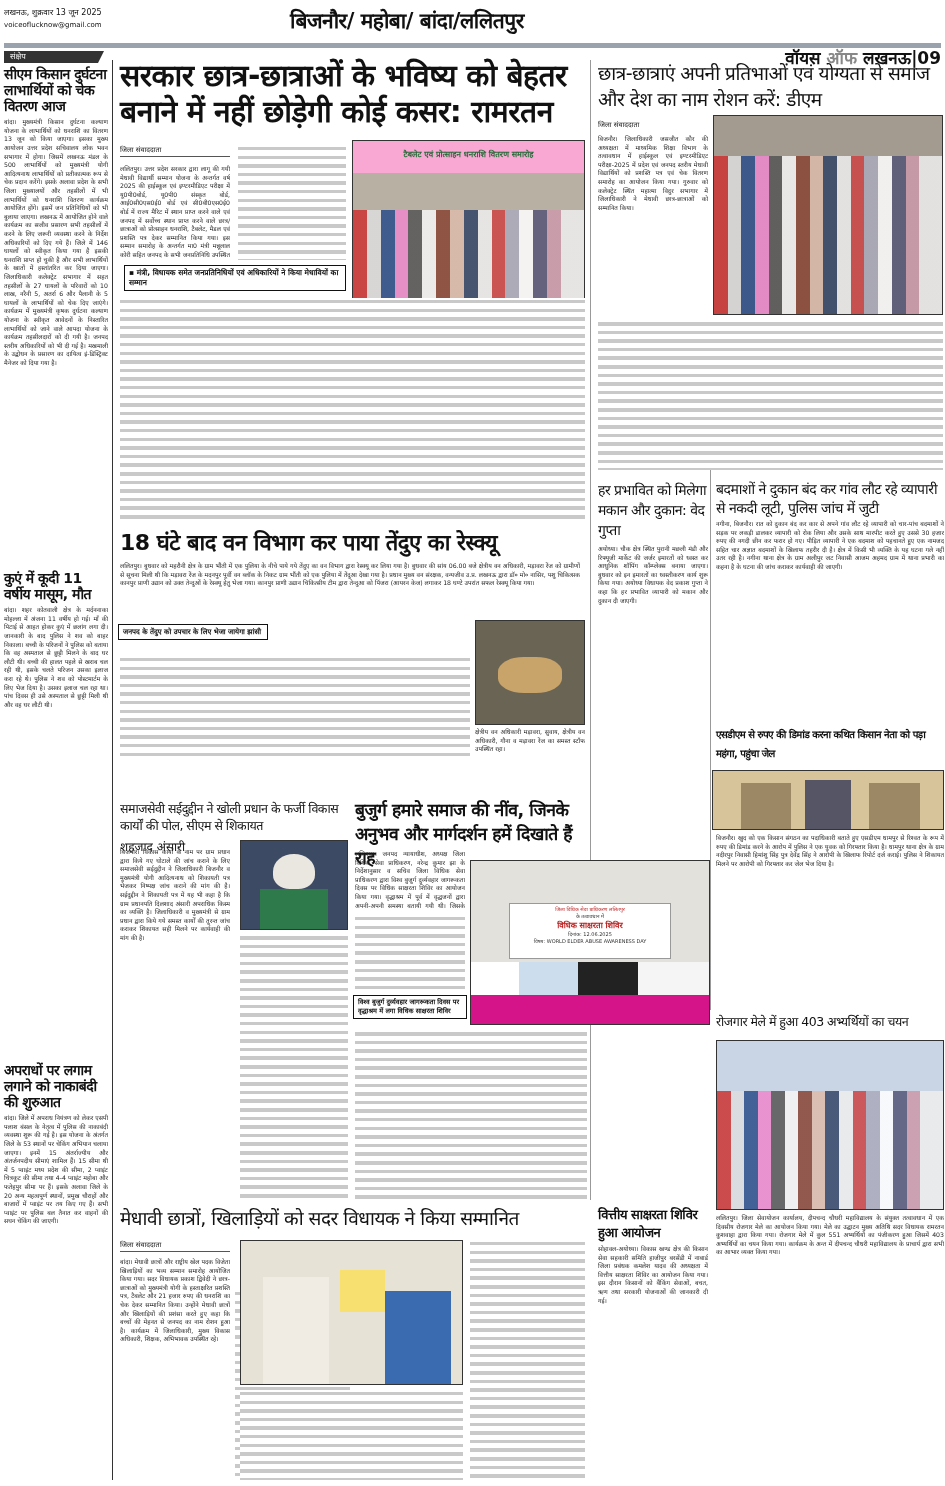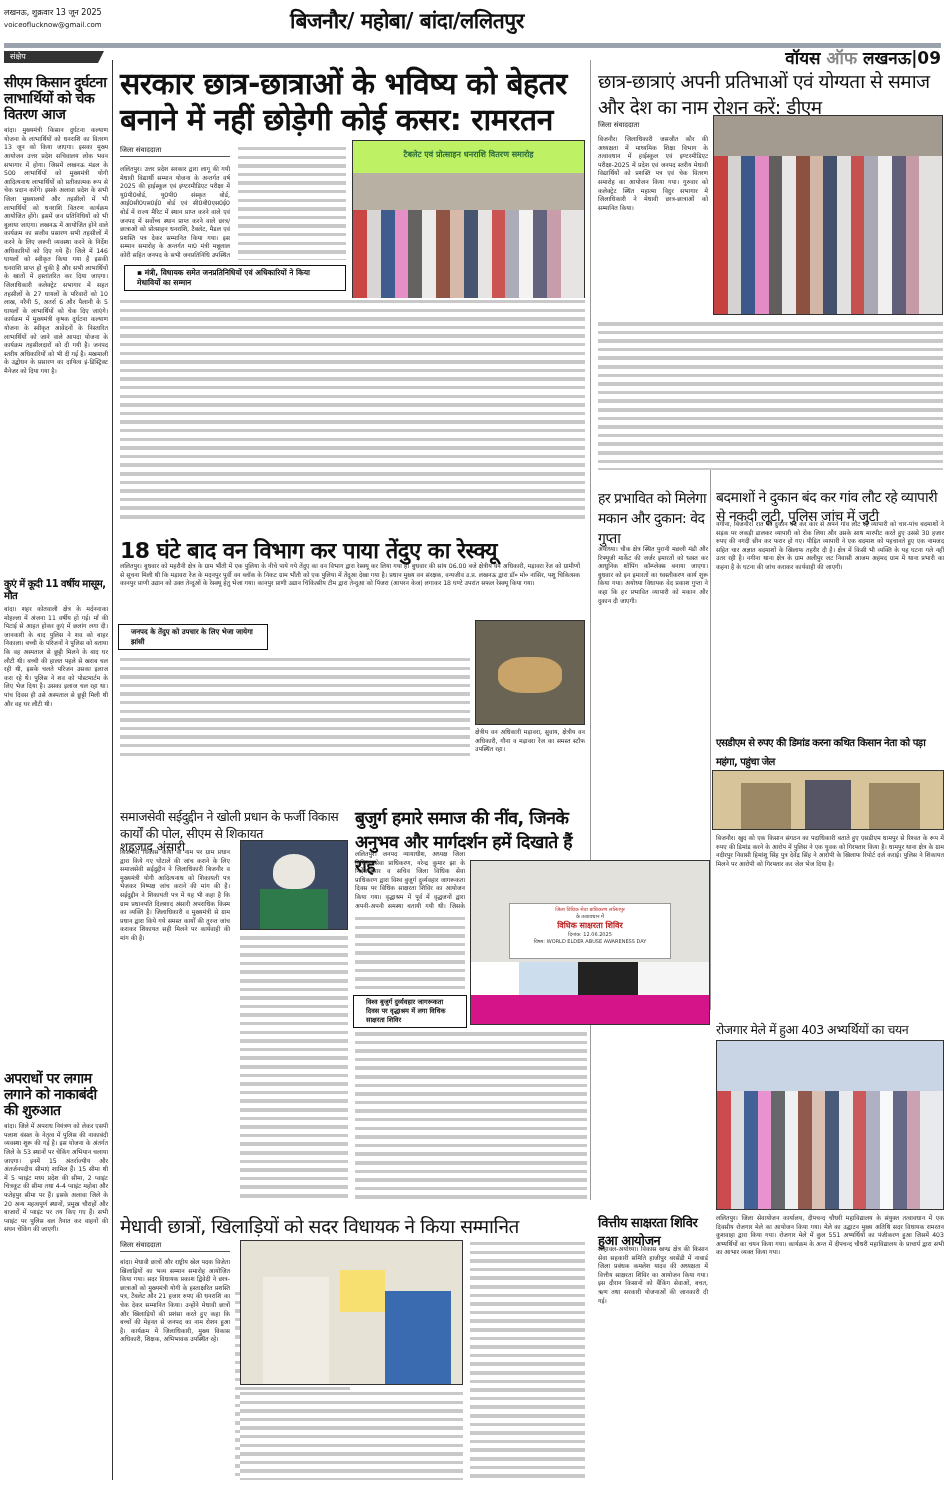--- a/index.html
+++ b/index.html
@@ -5,25 +5,25 @@
   * { box-sizing: border-box; margin: 0; padding: 0; }
   body { width: 945px; height: 1486px; background: #fff; font-family: "DejaVu Sans", sans-serif; color: #111; position: relative; overflow: hidden; }
   .abs { position: absolute; }
   .masthead-left { left: 4px; top: 6px; font-size: 8px; line-height: 13px; }
   .masthead-center { left: 290px; top: 6px; font-size: 21px; font-weight: bold; letter-spacing: -0.5px; }
   .masthead-right { right: 4px; top: 6px; font-size: 17px; font-weight: bold; margin-top: 40px; }
   .masthead-right .brand-accent { color: #888; }
   .rule { left: 4px; right: 4px; top: 43px; height: 5px; background: #9aa3ad; }
   .section-tab { left: 4px; top: 51px; width: 100px; height: 12px; background: #333; color: #fff; font-size: 8px; padding-left: 6px; line-height: 12px; clip-path: polygon(0 0,100% 0,94% 100%,0 100%); }
   .vline { width: 1px; background: #333; }
-  .hl { font-weight: bold; letter-spacing: -0.5px; line-height: 1.15; color: #111; margin-top: 8px; }
+  .hl { font-weight: bold; letter-spacing: -0.5px; line-height: 1.15; color: #111; }
   .body-text { font-size: 6.2px; line-height: 8.6px; color: #222; text-align: justify; overflow: hidden; }
   .byline { font-size: 7px; border-bottom: 1px solid #555; padding-bottom: 2px; }
   .photo { background: #8a8a8a; overflow: hidden; border: 1px solid #333; }
-  .callout { border: 1.5px solid #111; font-size: 7.5px; font-weight: bold; padding: 2px 12px; line-height: 10px; background: #fff; }
+  .callout { border: 1.5px solid #111; font-size: 7.5px; font-weight: bold; padding: 2px 4px; line-height: 10px; background: #fff; }
   .col-text { background-image: repeating-linear-gradient(#fff 0 2px, #c9c9c9 2px 5.5px, #fff 5.5px 8.6px); }
   .banner-strip { position: absolute; left: 0; right: 0; height: 22%; background: #c8ddb8; color: #1a6; font-size: 8px; font-weight: bold; text-align: center; }
   .people { position:absolute; bottom:0; left:0; right:0; height:65%; background: linear-gradient(90deg,#c33 0 6%,#ddd 6% 12%,#2a4d8a 12% 18%,#e8c 18% 24%,#555 24% 30%,#f5f5f5 30% 36%,#843 36% 42%,#dba 42% 48%,#346 48% 54%,#eee 54% 60%,#c44 60% 66%,#aab 66% 72%,#fff 72% 78%,#557 78% 84%,#c9a 84% 90%,#eee 90% 100%); opacity:.85;}
 </style>
 </head>
 <body>
 
 <div class="abs masthead-left">
   <div>लखनऊ, शुक्रवार 13 जून 2025</div>
   <div style="font-size:7px;">voiceoflucknow@gmail.com</div>
@@ -39,36 +39,36 @@
 
 <div class="abs vline" style="left:112px; top:60px; height:1420px;"></div>
 <div class="abs vline" style="left:590px; top:60px; height:1140px; background:#999;"></div>
 <div class="abs vline" style="left:710px; top:465px; height:545px; background:#999;"></div>
 
 <div class="abs" style="left:4px; top:66px; width:104px;">
   <div class="hl" style="font-size:14px;">सीएम किसान दुर्घटना लाभार्थियों को चेक वितरण आज</div>
   <div class="body-text" style="height:430px; margin-top:4px;">बांदा। मुख्यमंत्री किसान दुर्घटना कल्याण योजना के लाभार्थियों को धनराशि का वितरण 13 जून को किया जाएगा। इसका मुख्य आयोजन उत्तर प्रदेश सचिवालय लोक भवन सभागार में होगा। जिसमें लखनऊ मंडल के 500 लाभार्थियों को मुख्यमंत्री योगी आदित्यनाथ लाभार्थियों को प्रतीकात्मक रूप से चेक प्रदान करेंगे। इसके अलावा प्रदेश के सभी जिला मुख्यालयों और तहसीलों में भी लाभार्थियों को धनराशि वितरण कार्यक्रम आयोजित होंगे। इसमें जन प्रतिनिधियों को भी बुलाया जाएगा। लखनऊ में आयोजित होने वाले कार्यक्रम का सजीव प्रसारण सभी तहसीलों में करने के लिए जरूरी व्यवस्था करने के निर्देश अधिकारियों को दिए गये हैं। जिले में 146 घायलों को स्वीकृत किया गया है इसकी धनराशि प्राप्त हो चुकी है और सभी लाभार्थियों के खातों में हस्तांतरित कर दिया जाएगा। जिलाधिकारी कलेक्ट्रेट सभागार में सहत तहसीलों के 27 घायलों के परिवारों को 10 लाख, नरैनी 5, अतर्रा 6 और पैलानी के 5 घायलों के लाभार्थियों को चेक दिए जाएंगे। कार्यक्रम में मुख्यमंत्री कृषक दुर्घटना कल्याण योजना के स्वीकृत आवेदनों के निस्तारित लाभार्थियों को जाने वाले आपदा योजना के कार्यक्रम तहसीलदारों को दी गयी है। जनपद स्तरीय अधिकारियों को भी दी गई है। मखमाली के उद्बोधन के प्रसारण का दायित्व इं-डिस्ट्रिक्ट मैनेजर को दिया गया है।</div>
 </div>
 <div class="abs" style="left:4px; top:570px; width:104px;">
-  <div class="hl" style="font-size:10px;">कुएं में कूदी 11 वर्षीय मासूम, मौत</div>
+  <div class="hl" style="font-size:14px;">कुएं में कूदी 11 वर्षीय मासूम, मौत</div>
   <div class="body-text" style="height:430px; margin-top:4px;">बांदा। शहर कोतवाली क्षेत्र के मर्दननाका मोहल्ला में अंजना 11 वर्षीय हो गई। माँ की पिटाई से आहत होकर कुएं में छलांग लगा दी। जानकारी के बाद पुलिस ने शव को बाहर निकाला। बच्ची के परिजनों ने पुलिस को बताया कि वह अस्पताल से छुट्टी मिलने के बाद घर लौटी थी। बच्ची की हालत पहले से खराब चल रही थी, इसके चलते परिजन उसका इलाज करा रहे थे। पुलिस ने शव को पोस्टमार्टम के लिए भेज दिया है। उसका इलाज चल रहा था। पांच दिवस ही उसे अस्पताल से छुट्टी मिली थी और वह घर लौटी थी।</div>
 </div>
 <div class="abs" style="left:4px; top:1062px; width:104px;">
   <div class="hl" style="font-size:14px;">अपराधों पर लगाम लगाने को नाकाबंदी की शुरुआत</div>
   <div class="body-text" style="height:355px; margin-top:4px;">बांदा। जिले में अपराध नियंत्रण को लेकर एसपी पलाश बंसल के नेतृत्व में पुलिस की नाकाबंदी व्यवस्था शुरू की गई है। इस योजना के अंतर्गत जिले के 53 स्थानों पर चेकिंग अभियान चलाया जाएगा। इनमें 15 अंतर्राज्यीय और अंतर्जनपदीय सीमाएं शामिल हैं। 15 सीमा थी में 5 प्वाइंट मध्य प्रदेश की सीमा, 2 प्वाइंट चित्रकूट की सीमा तथा 4-4 प्वाइंट महोबा और फतेहपुर सीमा पर हैं। इसके अलावा जिले के 20 अन्य महत्वपूर्ण स्थानों, प्रमुख चौराहों और बाजारों में प्वाइंट पर तय किए गए हैं। सभी प्वाइंट पर पुलिस बल तैनात कर वाहनों की सघन चेकिंग की जाएगी।</div>
 </div>
 
 <div class="abs hl" style="left:120px; top:58px; width:465px; font-size:30px; line-height:36px;">सरकार छात्र-छात्राओं के भविष्य को बेहतर बनाने में नहीं छोड़ेगी कोई कसर: रामरतन</div>
 <div class="abs" style="left:120px; top:145px; width:110px;">
   <div class="byline">जिला संवाददाता</div>
 </div>
 <div class="abs body-text" style="left:120px; top:165px; width:110px; height:95px;">ललितपुर। उत्तर प्रदेश सरकार द्वारा लागू की गयी मेधावी विद्यार्थी सम्मान योजना के अन्तर्गत वर्ष 2025 की हाईस्कूल एवं इण्टरमीडिएट परीक्षा में यू0पी0बोर्ड, यू0पी0 संस्कृत बोर्ड, आई0सी0एस0ई0 बोर्ड एवं सी0बी0एस0ई0 बोर्ड में राज्य मैरिट में स्थान प्राप्त करने वाले एवं जनपद में सर्वोच्च स्थान प्राप्त करने वाले छात्र/छात्राओं को प्रोत्साहन धनराशि, टैबलेट, मैडल एवं प्रशस्ति पत्र देकर सम्मानित किया गया। इस सम्मान समारोह के अन्तर्गत मा0 मंत्री मन्नूलाल कोरी सहित जनपद के सभी जनप्रतिनिधि उपस्थित रहे।</div>
 <div class="abs body-text col-text" style="left:238px; top:145px; width:108px; height:115px;"></div>
 <div class="abs photo" style="left:352px; top:140px; width:233px; height:200px; background:#b9b0a4;">
-  <div class="banner-strip" style="top:0; height:16%; background:#bef264; color:#2a6a3a; line-height:28px;">टैबलेट एवं प्रोत्साहन धनराशि वितरण समारोह</div>
+  <div class="banner-strip" style="top:0; height:16%; background:#f9a8d4; color:#2a6a3a; line-height:28px;">टैबलेट एवं प्रोत्साहन धनराशि वितरण समारोह</div>
   <div class="people"></div>
 </div>
 <div class="abs callout" style="left:124px; top:265px; width:222px;">
   <span>▪</span>
   <span>मंत्री, विधायक समेत जनप्रतिनिधियों एवं अधिकारियों ने किया मेधावियों का सम्मान</span>
 </div>
 <div class="abs body-text col-text" style="left:120px; top:298px; width:465px; height:222px;"></div>
 
 <div class="abs hl" style="left:598px; top:60px; width:345px; font-size:19px; line-height:26px; font-weight:normal;">छात्र-छात्राएं अपनी प्रतिभाओं एवं योग्यता से समाज और देश का नाम रोशन करें: डीएम</div>
 <div class="abs" style="left:598px; top:120px; width:110px;">

